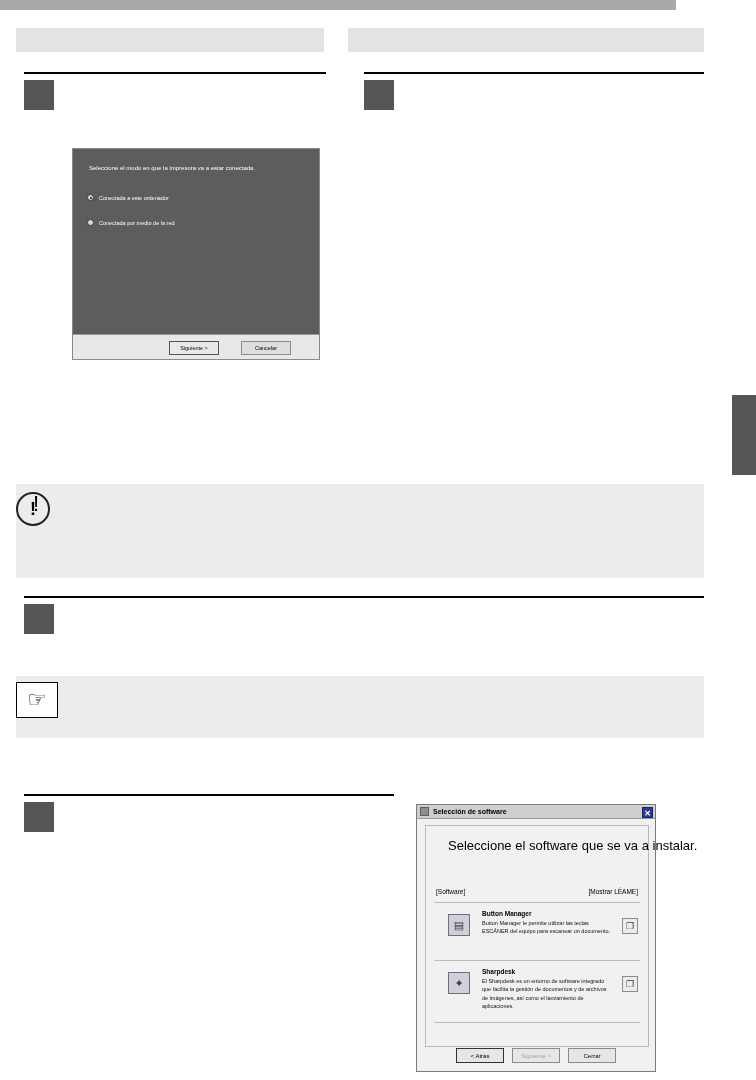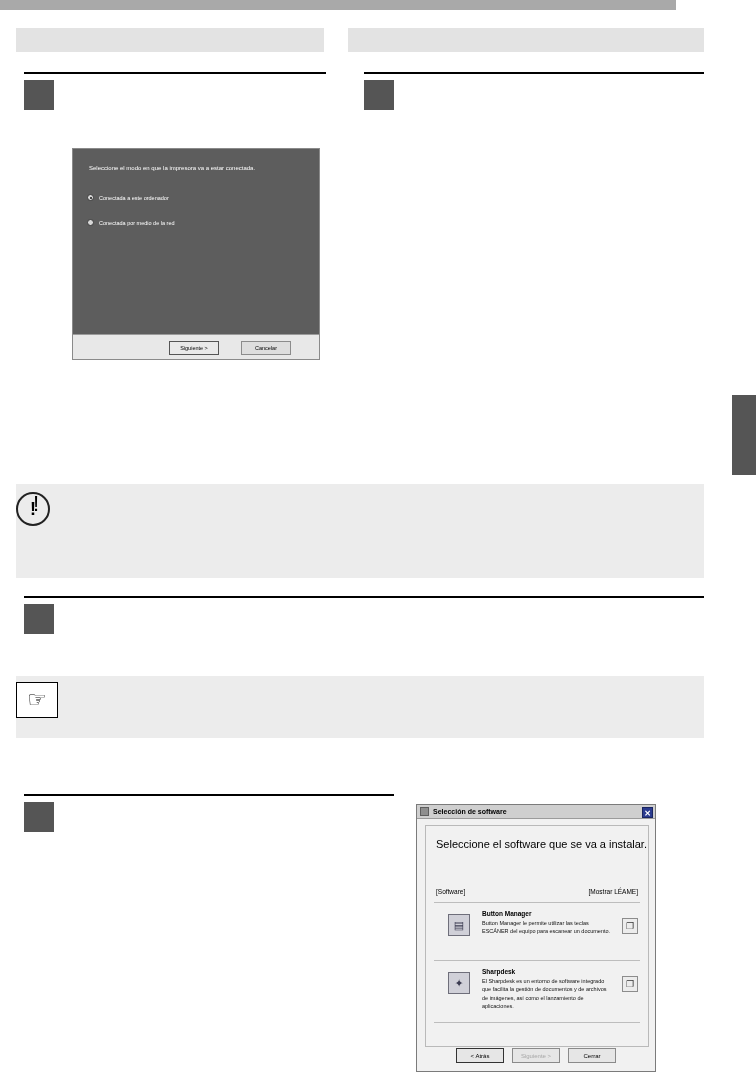--- a/index.html
+++ b/index.html
@@ -197,22 +197,22 @@
   .dlg2-inner {
     position: absolute;
     left: 8px; top: 20px;
     width: 224px; height: 222px;
     background: #f1f1f1;
     border: 1px solid #b9b9b9;
     box-sizing: border-box;
   }
   .dlg2-prompt {
     position: absolute;
-    left: 10px; top: 12px;
-    font-size: 11px;
+    left: 22px; top: 12px;
+    font-size: 13px;
     color: #000;
     white-space: nowrap;
   }
   .dlg2-colhead {
     position: absolute;
     top: 62px;
     font-size: 6.5px;
     color: #000;
   }
   .dlg2-colhead.left  { left: 10px; }

